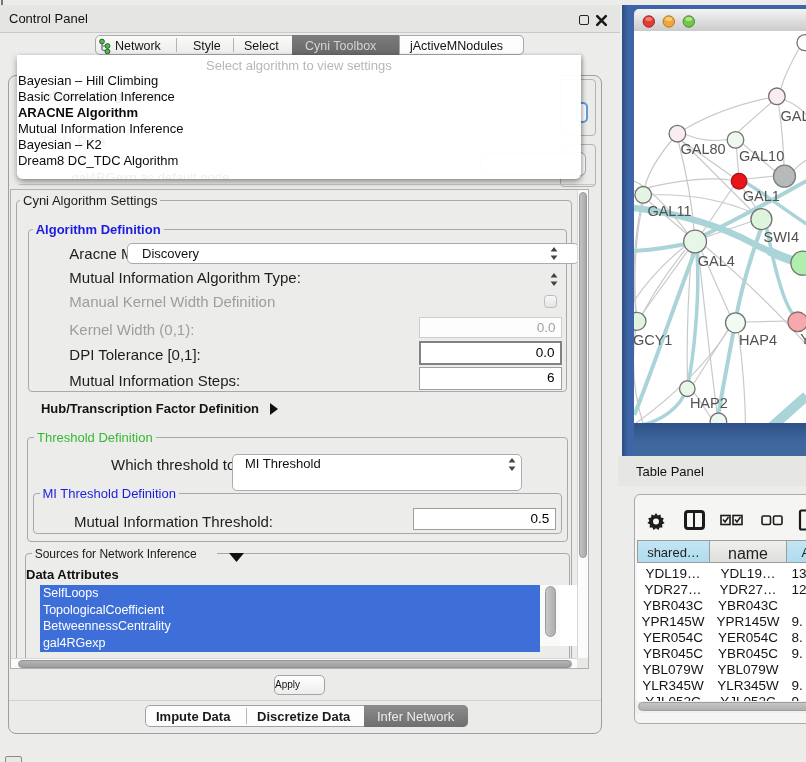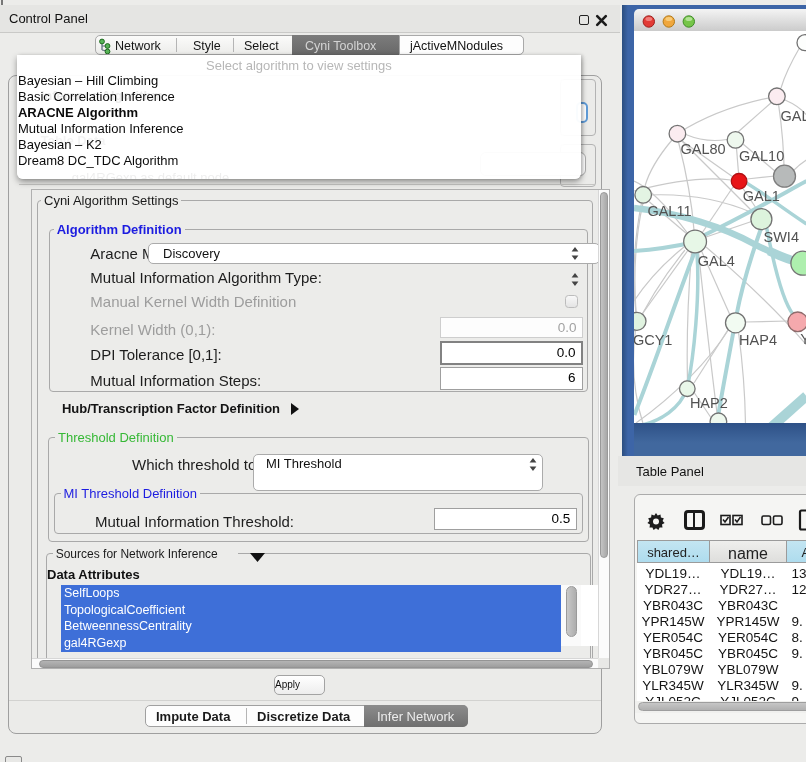--- a/index.html
+++ b/index.html
@@ -46,21 +46,21 @@
 
 <div class="abs" style="left:8px;top:75px;width:594px;height:658.5px;background:#ebebe9;border:1px solid #9f9f9f;border-radius:8px;box-sizing:border-box;"></div>
 
 <div class="abs" style="left:560px;top:79px;width:36px;height:57px;border:1px solid #b3b3b3;border-radius:4px;box-sizing:border-box;"></div>
 <div class="abs" style="left:560px;top:143.5px;width:36px;height:43px;border:1px solid #b3b3b3;border-radius:4px;box-sizing:border-box;"></div>
 <div class="abs" style="left:480px;top:152px;width:106px;height:24px;background:#fff;border:1px solid #ababab;border-radius:6px;box-sizing:border-box;"></div>
 <div class="abs" style="left:576px;top:101.5px;width:12px;height:21px;background:#fff;border:2.4px solid #5f9bd7;border-radius:5px;box-sizing:border-box;"></div>
 
 <div class="abs" style="left:19px;top:184px;width:576px;height:1px;background:#c6c6c4;"></div>
 
-<div class="abs" style="left:31px;top:188.5px;width:578.5px;height:480px;border:1px solid #b0b0b0;box-sizing:border-box;background:#ececea;overflow:hidden;" id="viewport">
+<div class="abs" style="left:10px;top:188.5px;width:578.5px;height:480px;border:1px solid #b0b0b0;box-sizing:border-box;background:#ececea;overflow:hidden;" id="viewport">
 
   <div class="abs" style="left:4.6px;top:10px;width:554.4px;height:700px;border:1px solid #a9a9a9;border-radius:4px;"></div>
   <div class="abs" style="left:9px;top:3.5px;font-size:13px;color:#1b1b1b;background:#ececea;padding:0 3px;">Cyni Algorithm Settings</div>
 
   <div class="abs" style="left:16.9px;top:39.5px;width:538.7px;height:163px;border:1px solid #a9a9a9;border-radius:4px;box-sizing:border-box;"></div>
   <div class="abs" style="left:21.7px;top:32px;font-size:13px;font-weight:bold;color:#1c1ce0;background:#ececea;padding:0 3px;">Algorithm Definition</div>
 
   <div class="lbl abs" style="left:25.3px;top:55.5px;">Aracne Mode:</div>
   <div class="abs" style="left:116px;top:53px;width:451.5px;height:21px;background:#fff;border:1px solid #ababab;border-radius:5px;box-sizing:border-box;font-size:13px;color:#111;line-height:19px;padding-left:14px;">Discovery</div>
   <svg class="abs" style="left:539px;top:57px;" width="8" height="13" viewBox="0 0 8 13">

